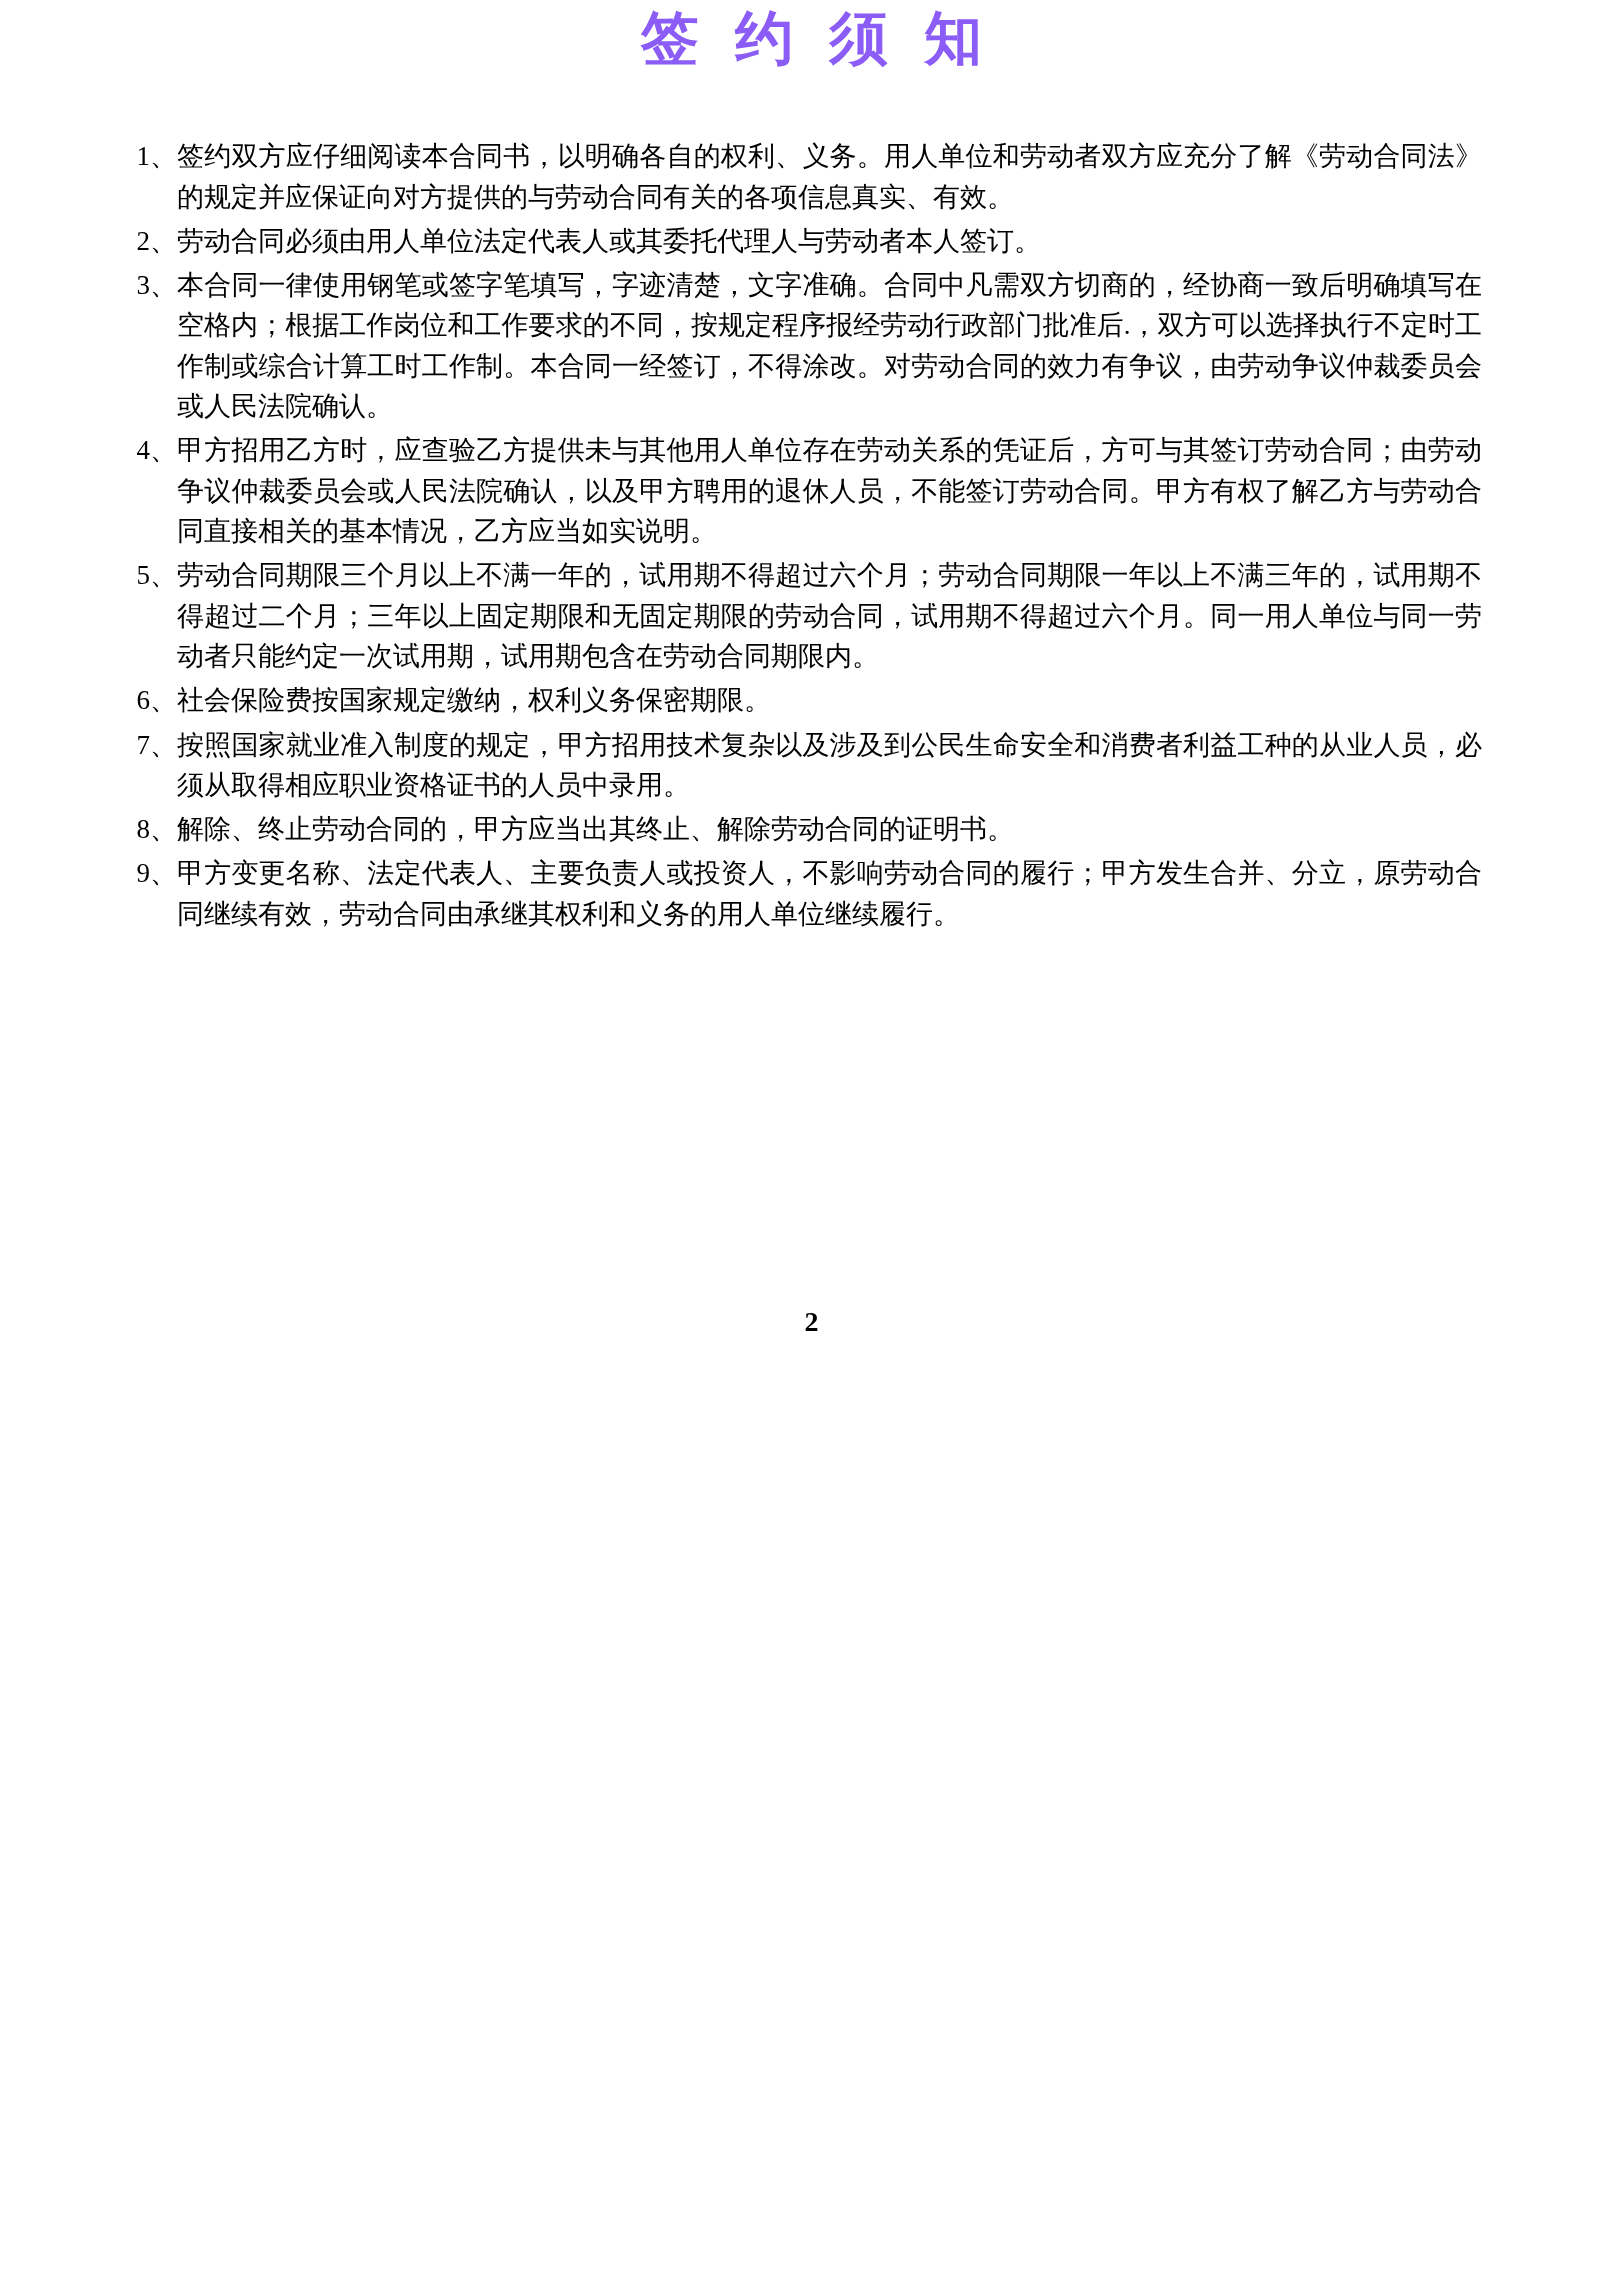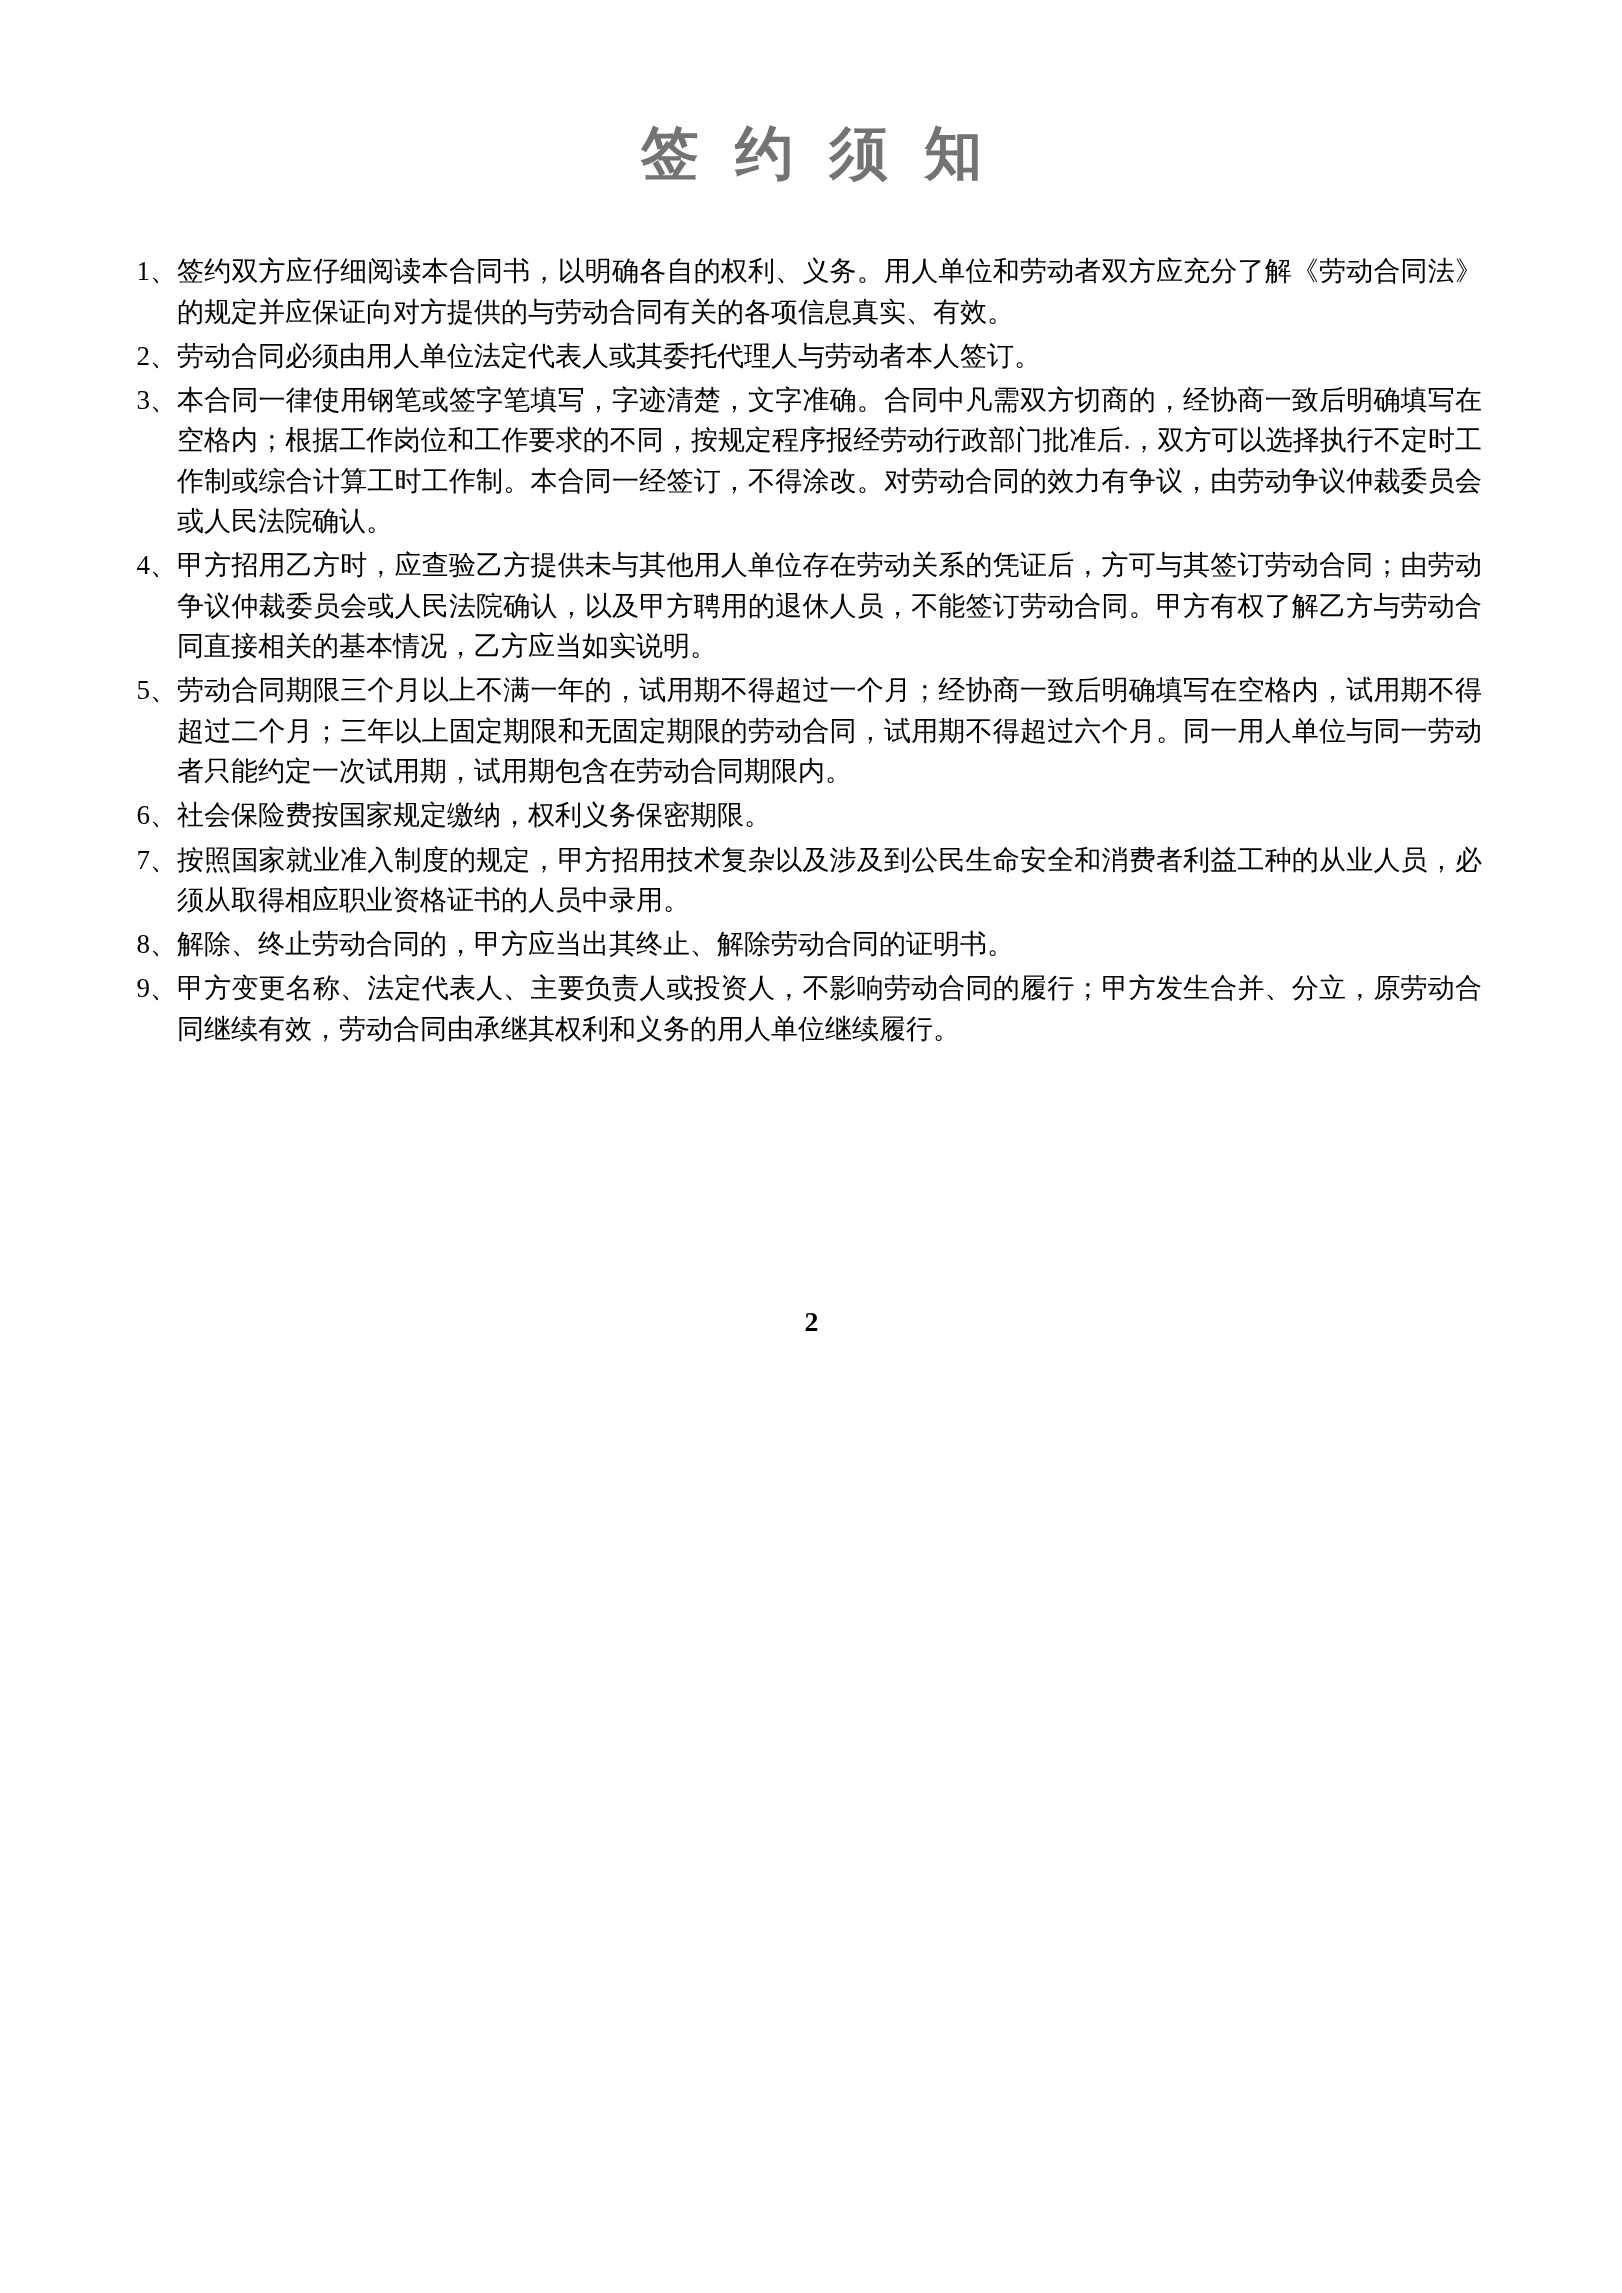--- a/index.html
+++ b/index.html
@@ -11,27 +11,26 @@
     position: relative;
     width: 1623px;
     height: 2294px;
     background: #ffffff;
     color: #000000;
     font-family: "Liberation Serif", "DejaVu Serif", serif;
     overflow: hidden;
   }
   .doc-title {
     margin: 0;
-    padding-top: 115px;
     text-align: center;
     font-size: 58px;
     font-weight: 700;
     letter-spacing: 11px;
     text-indent: 11px; 
-    color: #737373;
+    color: #8b5cf6;
   }
   .notice-list {
     margin: 58px 141px 0 112px;
     font-size: 27px;
     line-height: 1.5;
   }
   .item {
     display: flex;
     align-items: flex-start;
     margin-bottom: 3.6px;
@@ -80,21 +79,21 @@
       <span class="text">本合同一律使用钢笔或签字笔填写，字迹清楚，文字准确。合同中凡需双方切商的，经协商一致后明确填写在空格内；根据工作岗位和工作要求的不同，按规定程序报经劳动行政部门批准后.，双方可以选择执行不定时工作制或综合计算工时工作制。本合同一经签订，不得涂改。对劳动合同的效力有争议，由劳动争议仲裁委员会或人民法院确认。</span>
     </div>
 
     <div class="item">
       <span class="num">4、</span>
       <span class="text">甲方招用乙方时，应查验乙方提供未与其他用人单位存在劳动关系的凭证后，方可与其签订劳动合同；由劳动争议仲裁委员会或人民法院确认，以及甲方聘用的退休人员，不能签订劳动合同。甲方有权了解乙方与劳动合同直接相关的基本情况，乙方应当如实说明。</span>
     </div>
 
     <div class="item">
       <span class="num">5、</span>
-      <span class="text">劳动合同期限三个月以上不满一年的，试用期不得超过一个月；经协商一致后明确填写在空格内，试用期不得超过二个月；三年以上固定期限和无固定期限的劳动合同，试用期不得超过六个月。同一用人单位与同一劳动者只能约定一次试用期，试用期包含在劳动合同期限内。</span>
+      <span class="text">劳动合同期限三个月以上不满一年的，试用期不得超过六个月；劳动合同期限一年以上不满三年的，试用期不得超过二个月；三年以上固定期限和无固定期限的劳动合同，试用期不得超过六个月。同一用人单位与同一劳动者只能约定一次试用期，试用期包含在劳动合同期限内。</span>
     </div>
 
     <div class="item">
       <span class="num">6、</span>
       <span class="text">社会保险费按国家规定缴纳，权利义务保密期限。</span>
     </div>
 
     <div class="item">
       <span class="num">7、</span>
       <span class="text">按照国家就业准入制度的规定，甲方招用技术复杂以及涉及到公民生命安全和消费者利益工种的从业人员，必须从取得相应职业资格证书的人员中录用。</span>

